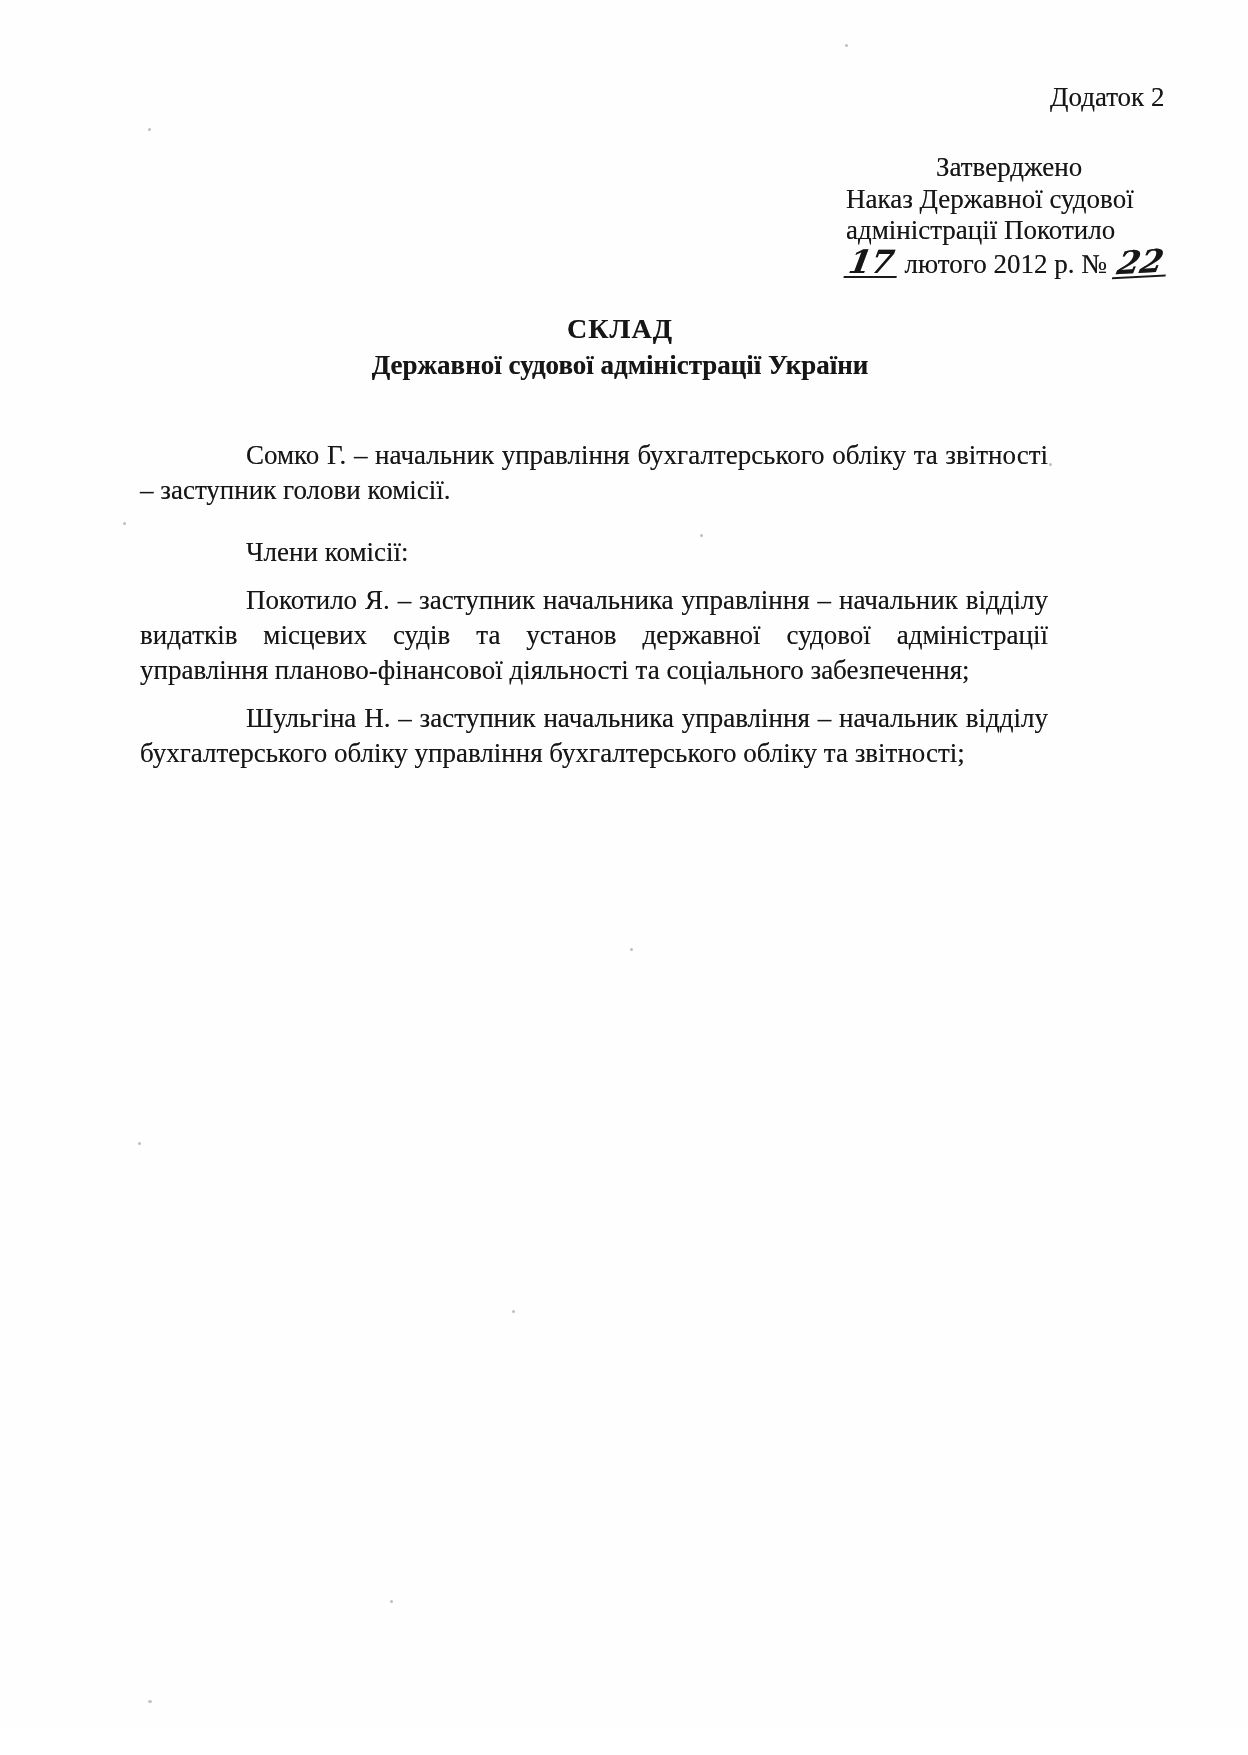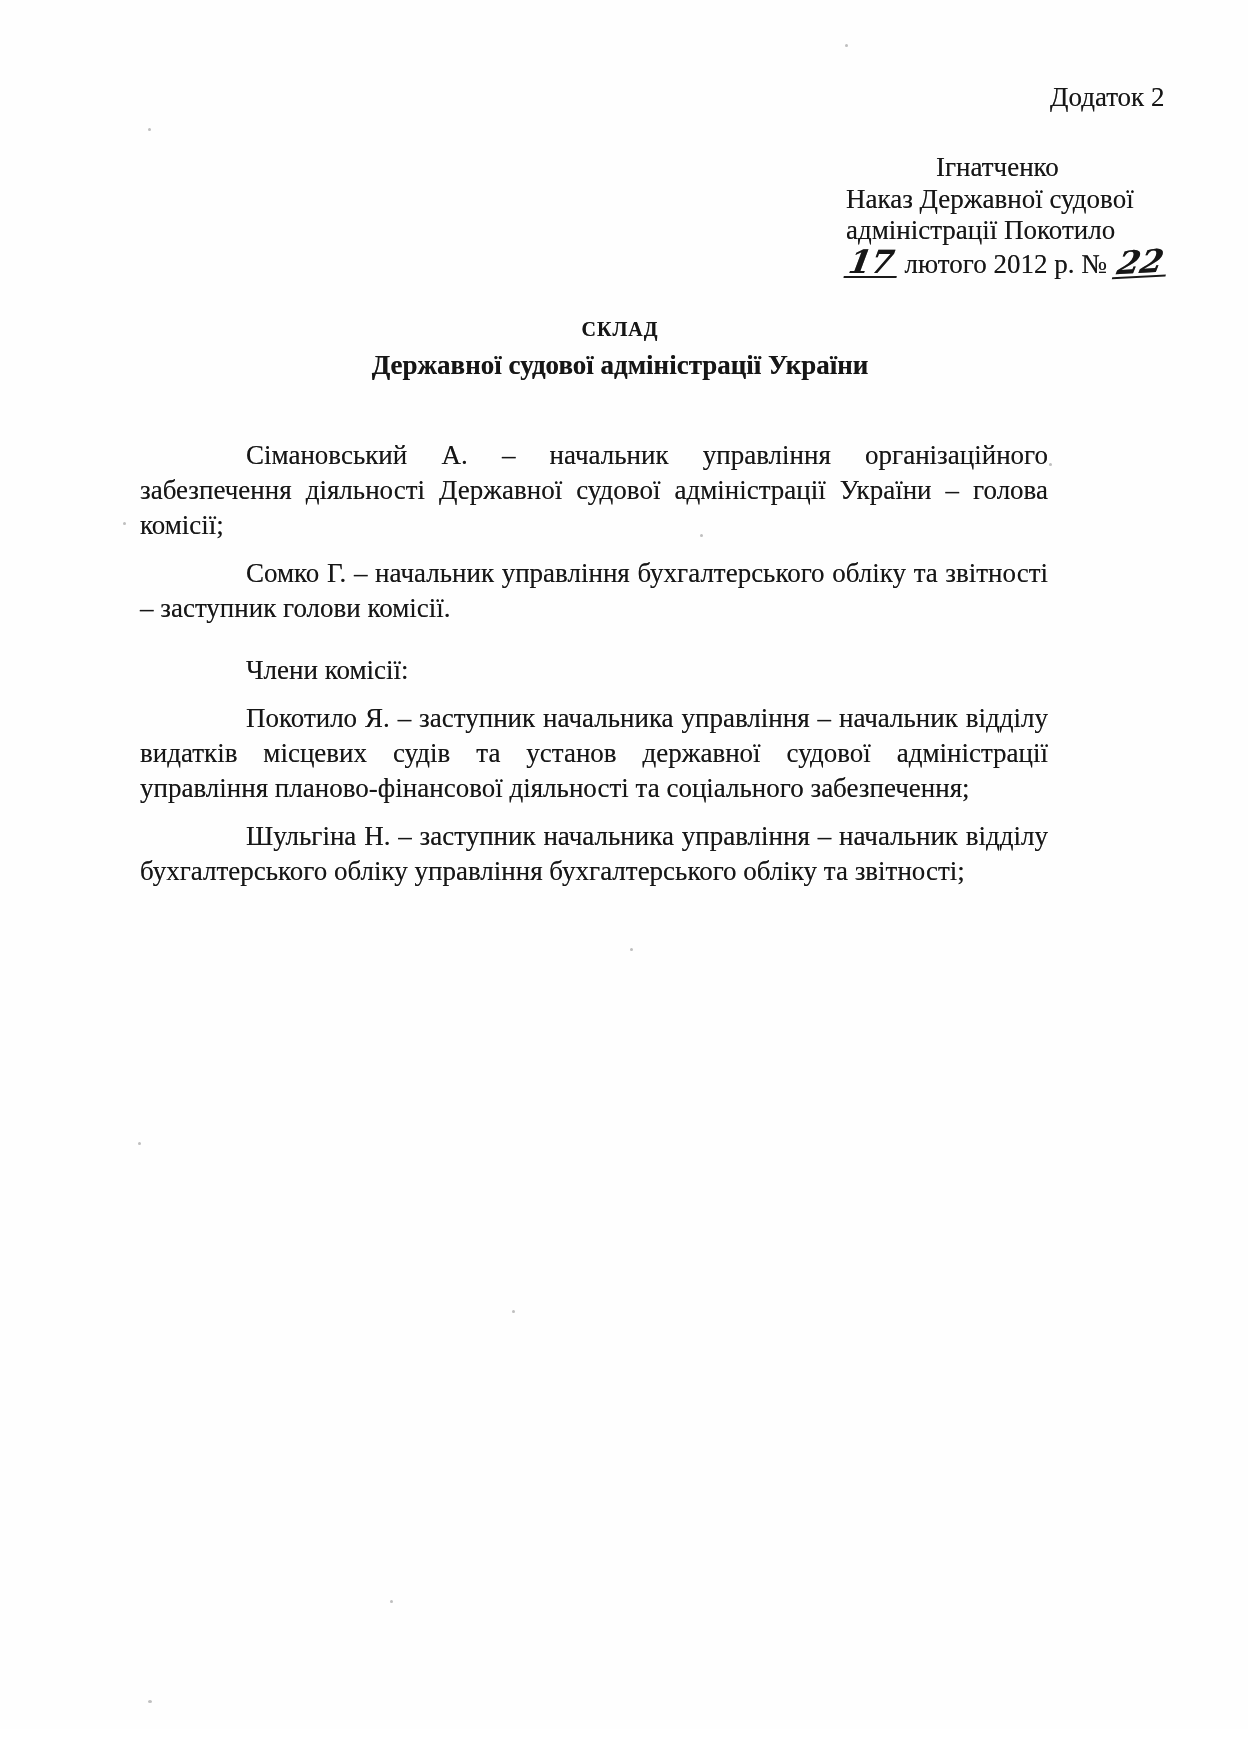--- a/index.html
+++ b/index.html
@@ -60,21 +60,21 @@
   .title {
     position: absolute;
     top: 311px;
     left: 165px;
     width: 910px;
     text-align: center;
     font-weight: bold;
     font-size: 27px;
     line-height: 36px;
   }
-  .title .t1 { font-size: 20px; letter-spacing: 1px; }
+  .title .t1 { font-size: 28px; letter-spacing: 1px; }
 
   
   .body-text {
     position: absolute;
     top: 438px;
     left: 140px;
     width: 908px;
     font-size: 27px;
     line-height: 35px;
   }
@@ -102,36 +102,35 @@
   }
 </style>
 </head>
 <body>
 
 <div class="page">
 
   <div class="appendix">Додаток 2</div>
 
   <div class="approval">
-    <div class="a-line a-line1">Ігнатченко</div>
+    <div class="a-line a-line1">Затверджено</div>
     <div class="a-line">Наказ Державної судової</div>
     <div class="a-line">адміністрації Покотило</div>
     <div class="a-line date-line">
       <span class="hw">17</span><span>лютого 2012 р.</span>
       <span>№</span><span class="hw hw2">22</span>
     </div>
   </div>
 
   <div class="title">
     <div class="t1">СКЛАД</div>
     <div>Державної судової адміністрації України</div>
   </div>
 
   <div class="body-text">
-    <p>Сімановський А. – начальник управління організаційного забезпечення діяльності Державної судової адміністрації України – голова комісії;</p>
     <p>Сомко Г. – начальник управління бухгалтерського обліку та звітності – заступник голови комісії.</p>
     <p class="members after-gap">Члени комісії:</p>
     <p>Покотило Я. – заступник начальника управління – начальник відділу видатків місцевих судів та установ державної судової адміністрації управління планово-фінансової діяльності та соціального забезпечення;</p>
     <p>Шульгіна Н. – заступник начальника управління – начальник відділу бухгалтерського обліку управління бухгалтерського обліку та звітності;</p>
   </div>
 
   <div class="speck" style="left:148px; top:128px; width:3px; height:3px;"></div>
   <div class="speck" style="left:845px; top:44px;  width:3px; height:3px;"></div>
   <div class="speck" style="left:1049px;top:463px; width:3px; height:3px;"></div>
   <div class="speck" style="left:700px; top:534px; width:3px; height:3px;"></div>

